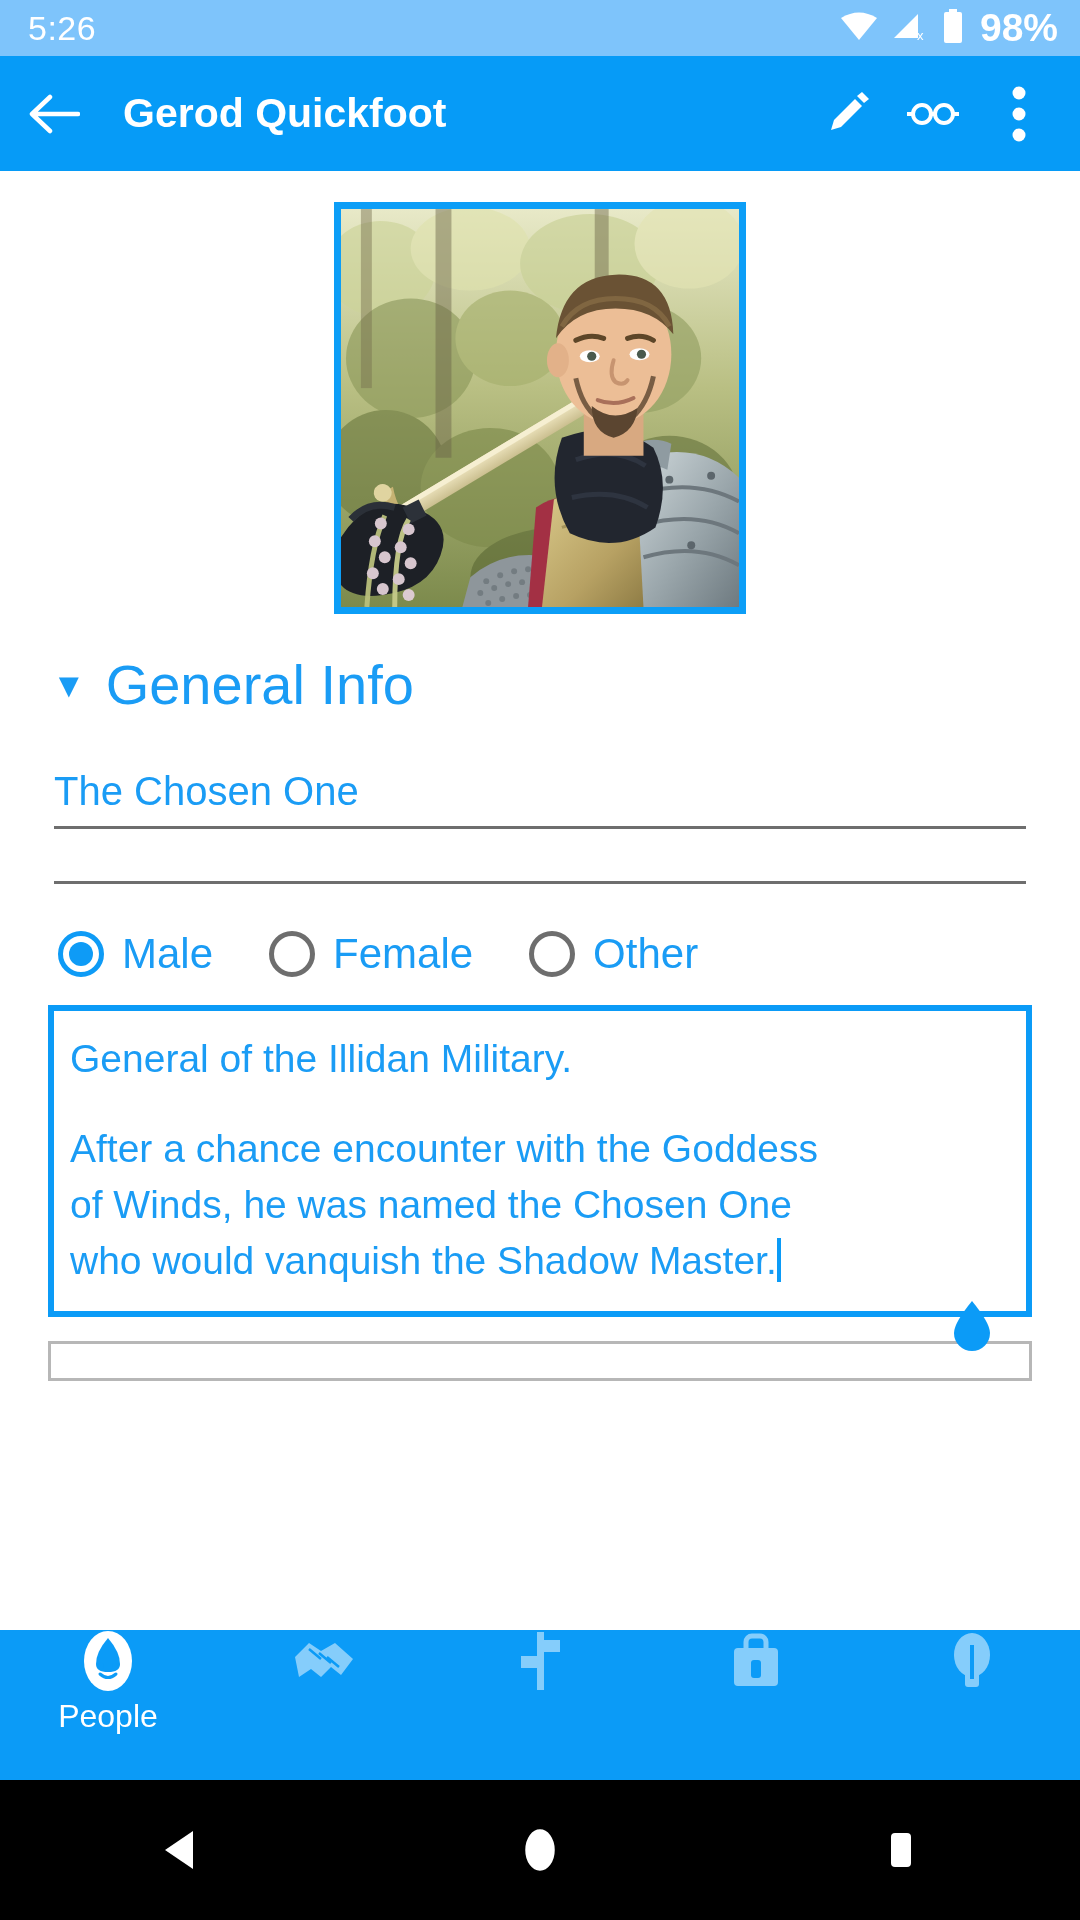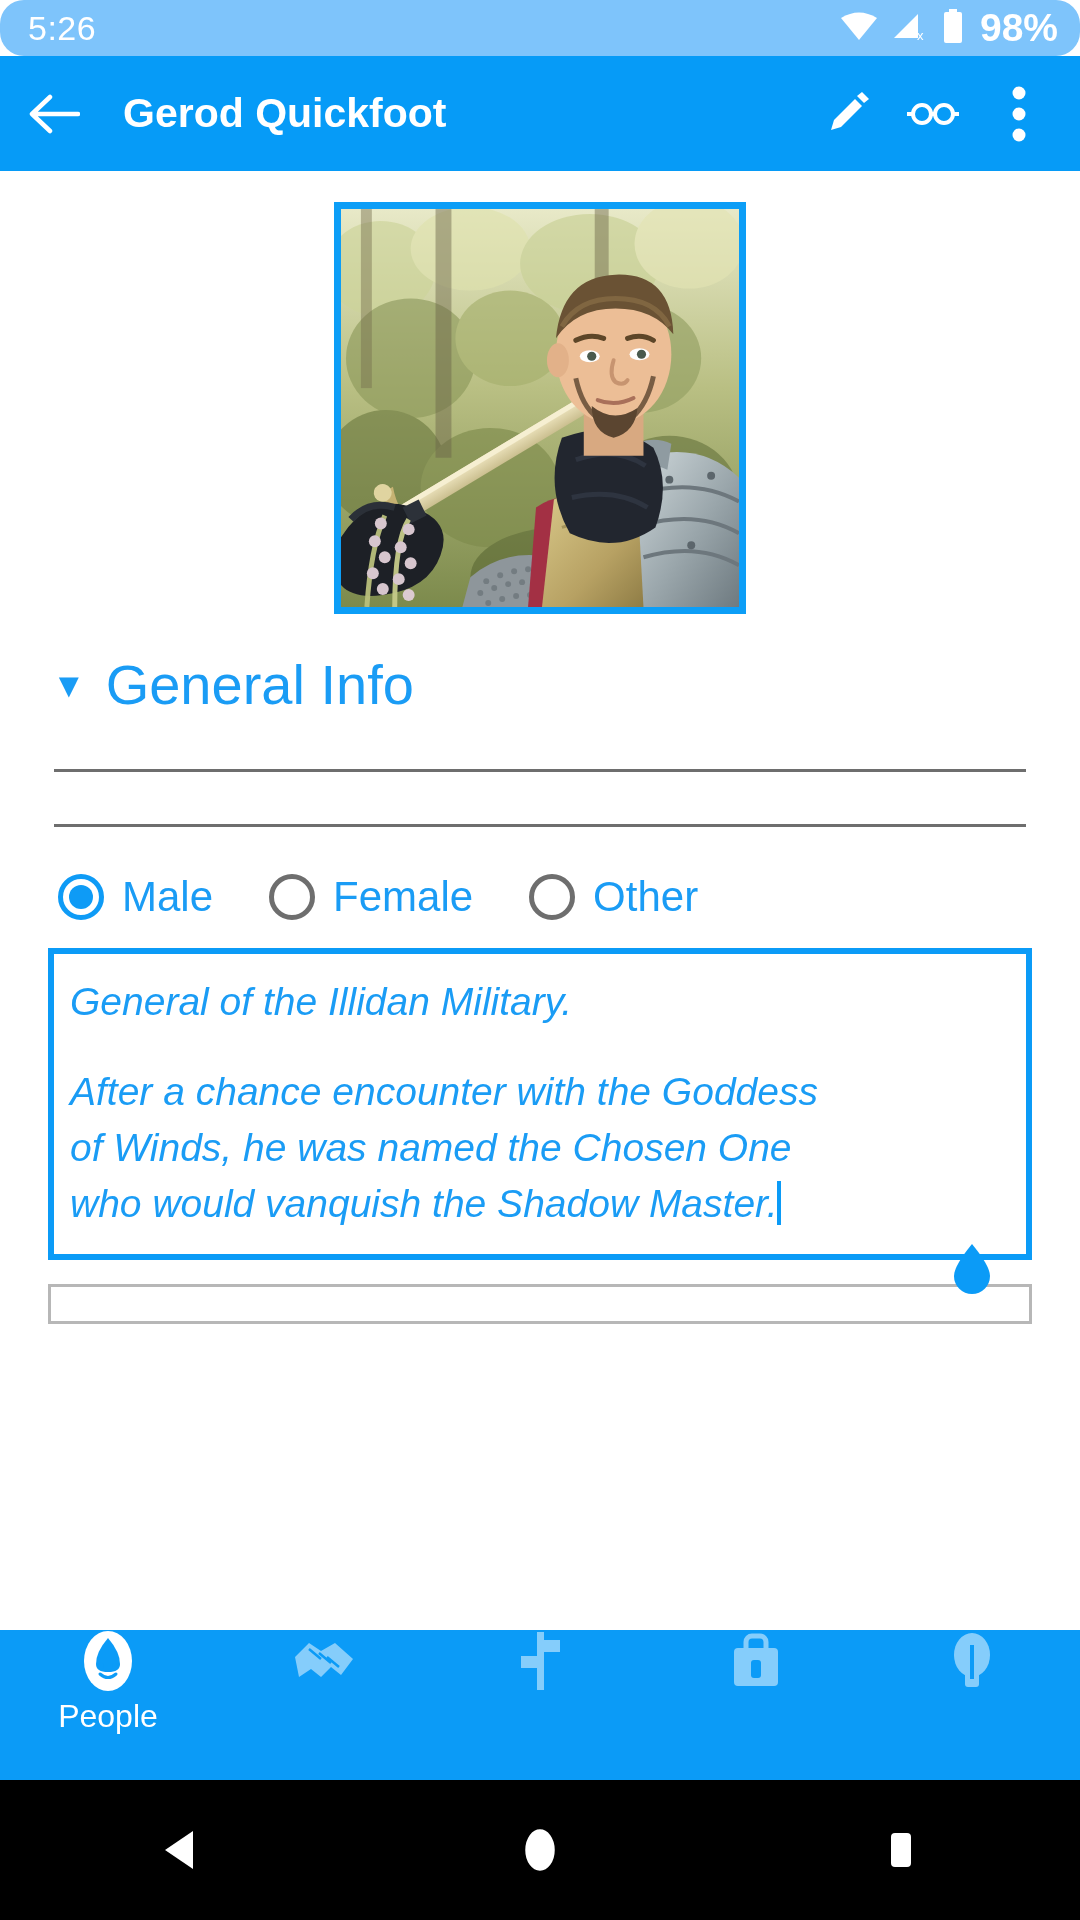--- a/index.html
+++ b/index.html
@@ -13,21 +13,20 @@
 
   
   #status-bar {
     height:56px;
     background:#7ec4fb;
     display:flex;
     align-items:center;
     justify-content:space-between;
     padding:0 22px 0 28px;
     color:#ffffff;
-    border-radius:24px;
   }
   #status-clock { font-size:34px; font-weight:400; letter-spacing:.5px; }
   #status-icons { display:flex; align-items:center; gap:14px; }
   .sb-icon { display:block; }
   #battery-pct { font-size:39px; font-weight:600; margin-left:2px; }
 
   
   #toolbar {
     height:115px;
     background:#069bf7;
@@ -134,21 +133,20 @@
     text-align:center;
   }
 
   
   #bio-box {
     margin:27px 48px 0 48px;
     border:6px solid #0b9bf7;
     background:#fff;
     padding:20px 36px 22px 16px;
     position:relative;
-    font-style:italic;
   }
   .bio-line {
     font-size:39px;
     line-height:56px;
     color:#1a9cf5;
     white-space:pre;
   }
   .bio-gap { height:34px; }
   #caret {
     display:inline-block;
@@ -418,20 +416,21 @@
       </g>
     </svg>
   </div>
 
   <div id="section-general">
     <span id="section-caret">▼</span>
     <span id="section-title">General Info</span>
   </div>
 
   <div class="field">
+    <div class="field-value">The Chosen One</div>
     <div class="field-underline"></div>
   </div>
 
   <div class="field">
     <div class="field-underline"></div>
   </div>
 
   <div id="gender-row">
     <div class="radio-item">
       <span class="radio-circle checked">

